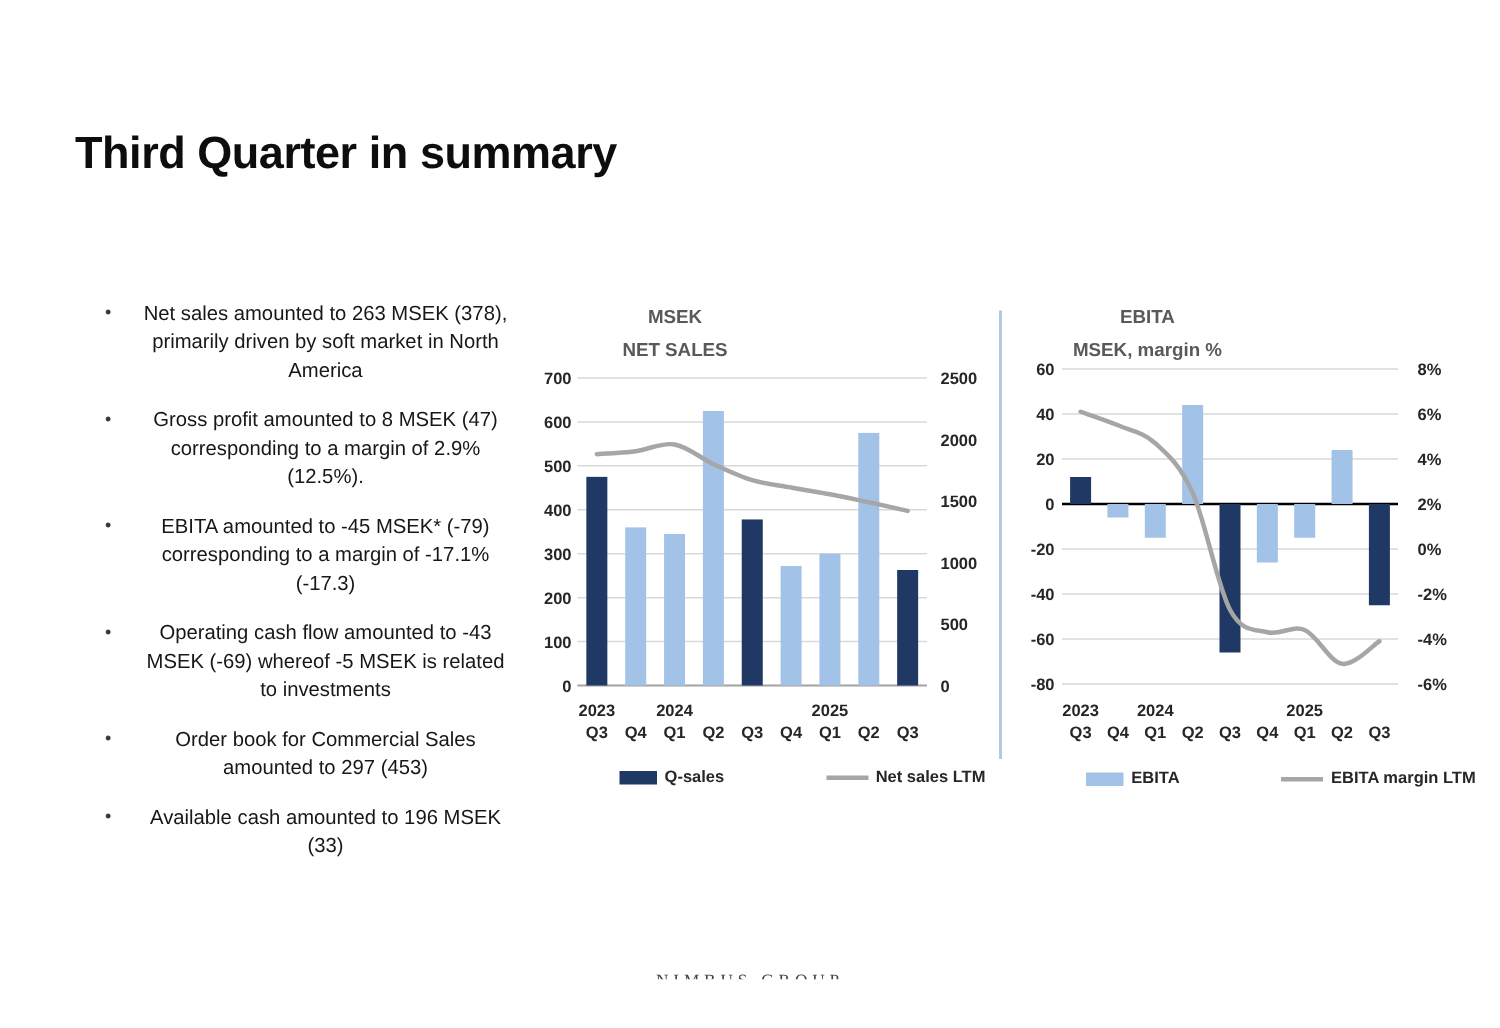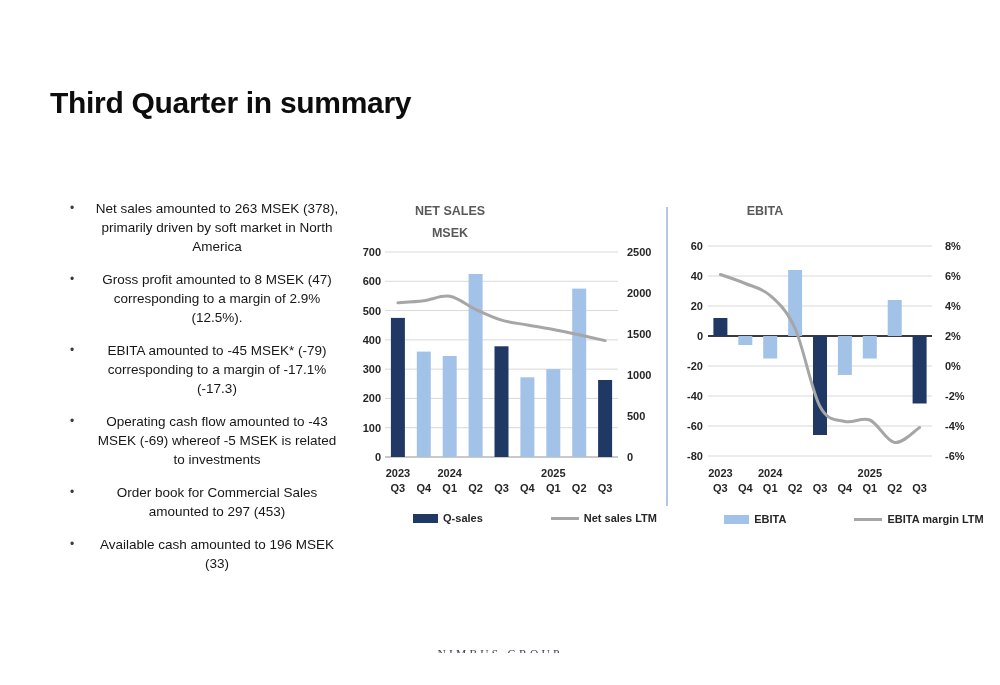--- a/index.html
+++ b/index.html
@@ -54,22 +54,22 @@
         <span class="dot">•</span>
         <span class="txt">Order book for Commercial Sales amounted to 297 (453)</span>
       </div>
       <div class="bullet">
         <span class="dot">•</span>
         <span class="txt">Available cash amounted to 196 MSEK (33)</span>
       </div>
     </div>
 
   <div class="chart-title" style="left: 355px; top: 200px; width: 190px; color: rgb(89, 89, 89);">
+    <div>MSEK</div>
     <div>NET SALES</div>
-    <div>MSEK</div>
   </div>
   <svg class="chart" id="chart-net-sales" width="312" height="310" style="left:355px;top:196px;">
       <g>
         <line x1="30" y1="56" x2="263" y2="56" stroke="#d9d9d9" stroke-width="1"></line>
         <text x="26" y="60" text-anchor="end">700</text>
         <line x1="30" y1="85.28571428571428" x2="263" y2="85.28571428571428" stroke="#d9d9d9" stroke-width="1"></line>
         <text x="26" y="89.28571428571428" text-anchor="end">600</text>
         <line x1="30" y1="114.57142857142857" x2="263" y2="114.57142857142857" stroke="#d9d9d9" stroke-width="1"></line>
         <text x="26" y="118.57142857142857" text-anchor="end">500</text>
         <line x1="30" y1="143.85714285714286" x2="263" y2="143.85714285714286" stroke="#d9d9d9" stroke-width="1"></line>
@@ -125,20 +125,21 @@
       <span class="leg-item">
         <span class="line-swatch" style="background: rgb(166, 166, 166);"></span>
         <span>Net sales LTM</span>
       </span>
     </div>
 
   <div class="divider" style="background: rgb(180, 199, 231);"></div>
 
   <div class="chart-title" style="left: 665px; top: 200px; width: 200px; color: rgb(89, 89, 89);">
     <div>EBITA</div>
+    <div>MSEK, margin %</div>
   </div>
   <svg class="chart" id="chart-ebita" width="330" height="310" style="left:665px;top:196px;">
       <g>
         <line x1="43" y1="50" x2="267" y2="50" stroke="#d9d9d9" stroke-width="1"></line>
         <text x="38" y="54" text-anchor="end">60</text>
         <line x1="43" y1="80" x2="267" y2="80" stroke="#d9d9d9" stroke-width="1"></line>
         <text x="38" y="84" text-anchor="end">40</text>
         <line x1="43" y1="110" x2="267" y2="110" stroke="#d9d9d9" stroke-width="1"></line>
         <text x="38" y="114" text-anchor="end">20</text>
         <line x1="43" y1="140" x2="267" y2="140" stroke="#d9d9d9" stroke-width="1"></line>

